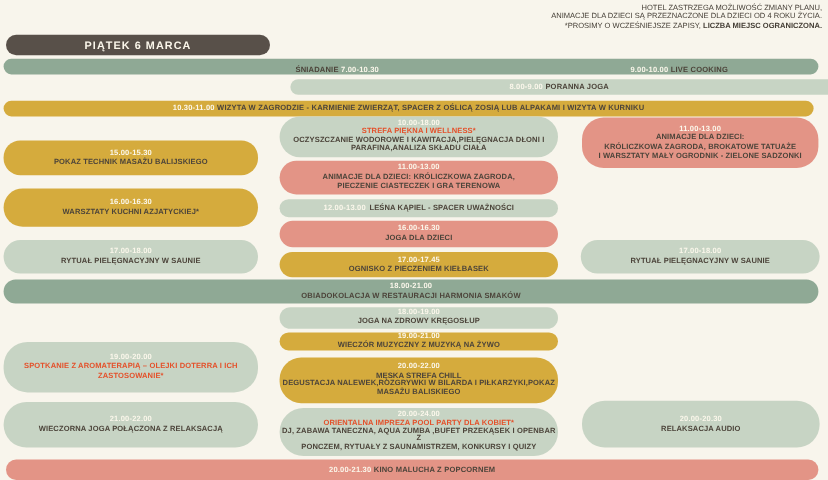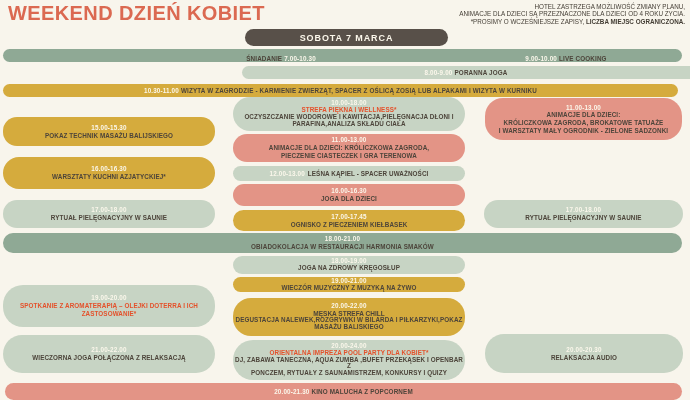--- a/index.html
+++ b/index.html
@@ -35,29 +35,28 @@
   .block .accent{color:#E4512B;font-weight:800;font-size:6.3px;letter-spacing:.1px;white-space:pre-line;}
   .block .strong{color:#4C443A;font-weight:800;font-size:6.5px;}
   .tight{line-height:1.1;}
   .row{flex-direction:row;gap:3px;white-space:nowrap;}
 </style>
 </head>
 <body>
 
 <div class="poster">
 
-  <div class="title">WEEKEND DZIEŃ KOBIET</div>
 
   <div class="note">
     <div>HOTEL ZASTRZEGA MOŻLIWOŚĆ ZMIANY PLANU,</div>
     <div>ANIMACJE DLA DZIECI SĄ PRZEZNACZONE DLA DZIECI OD 4 ROKU ŻYCIA.</div>
     <div><span>*PROSIMY O WCZEŚNIEJSZE ZAPISY, </span><b>LICZBA MIEJSC OGRANICZONA.</b></div>
   </div>
 
-  <div class="pill" style="left:245px;width:203px;">SOBOTA 7 MARCA</div>
+  <div class="pill" style="left:5px;width:220px;">PIĄTEK 6 MARCA</div>
 
   <div class="band green" style="left:3px;top:49px;width:679px;height:13px;border-radius:6.5px;">
     <span class="bandpos lbl-first" style="left:278px;"><span class="d">ŚNIADANIE</span><span class="t" style="margin-right:0;">7.00-10.30</span></span>
     <span class="bandpos" style="left:563px;"><span class="t">9.00-10.00</span><span class="d">LIVE COOKING</span></span>
   </div>
 
   <div class="band sage" style="left:242px;top:66px;width:448px;height:13px;border-radius:6.5px 0 0 6.5px;">
     <span class="t">8.00-9.00</span>
       <span class="d">PORANNA JOGA</span>
   </div>

